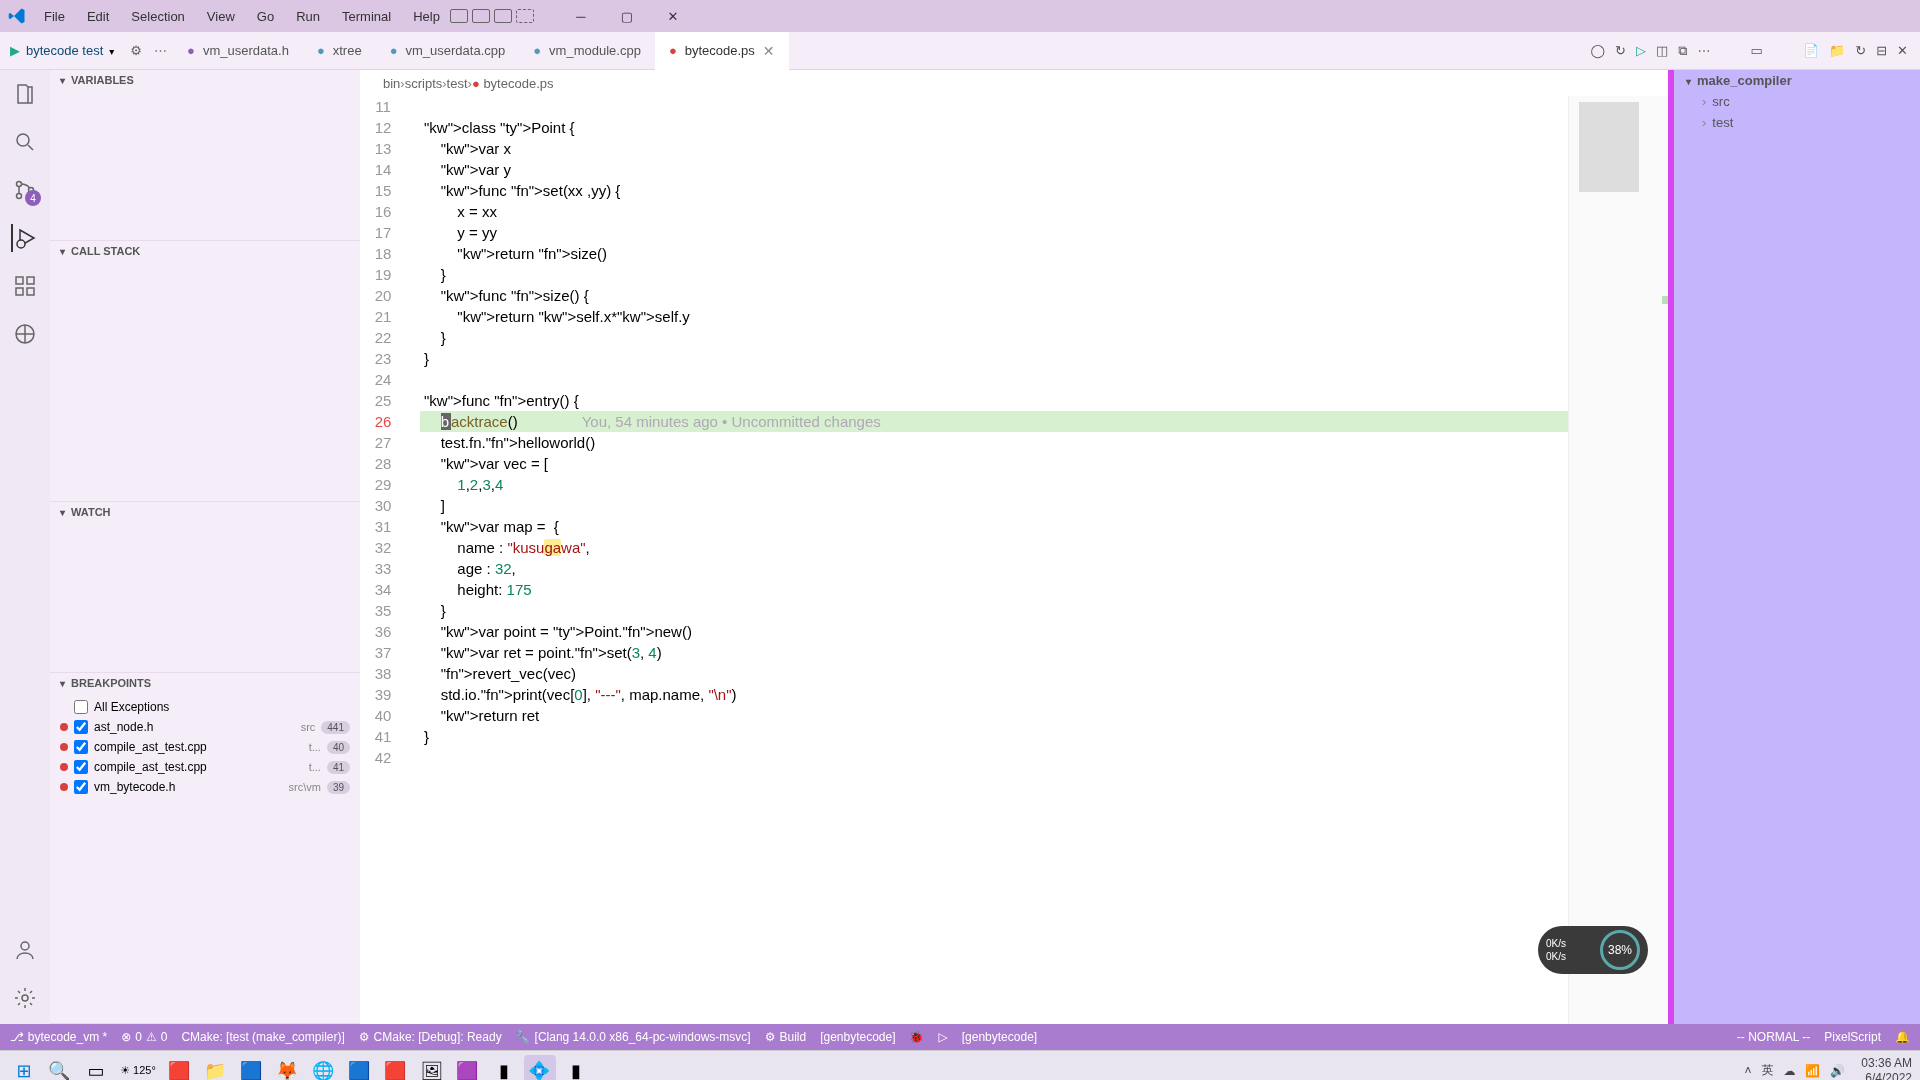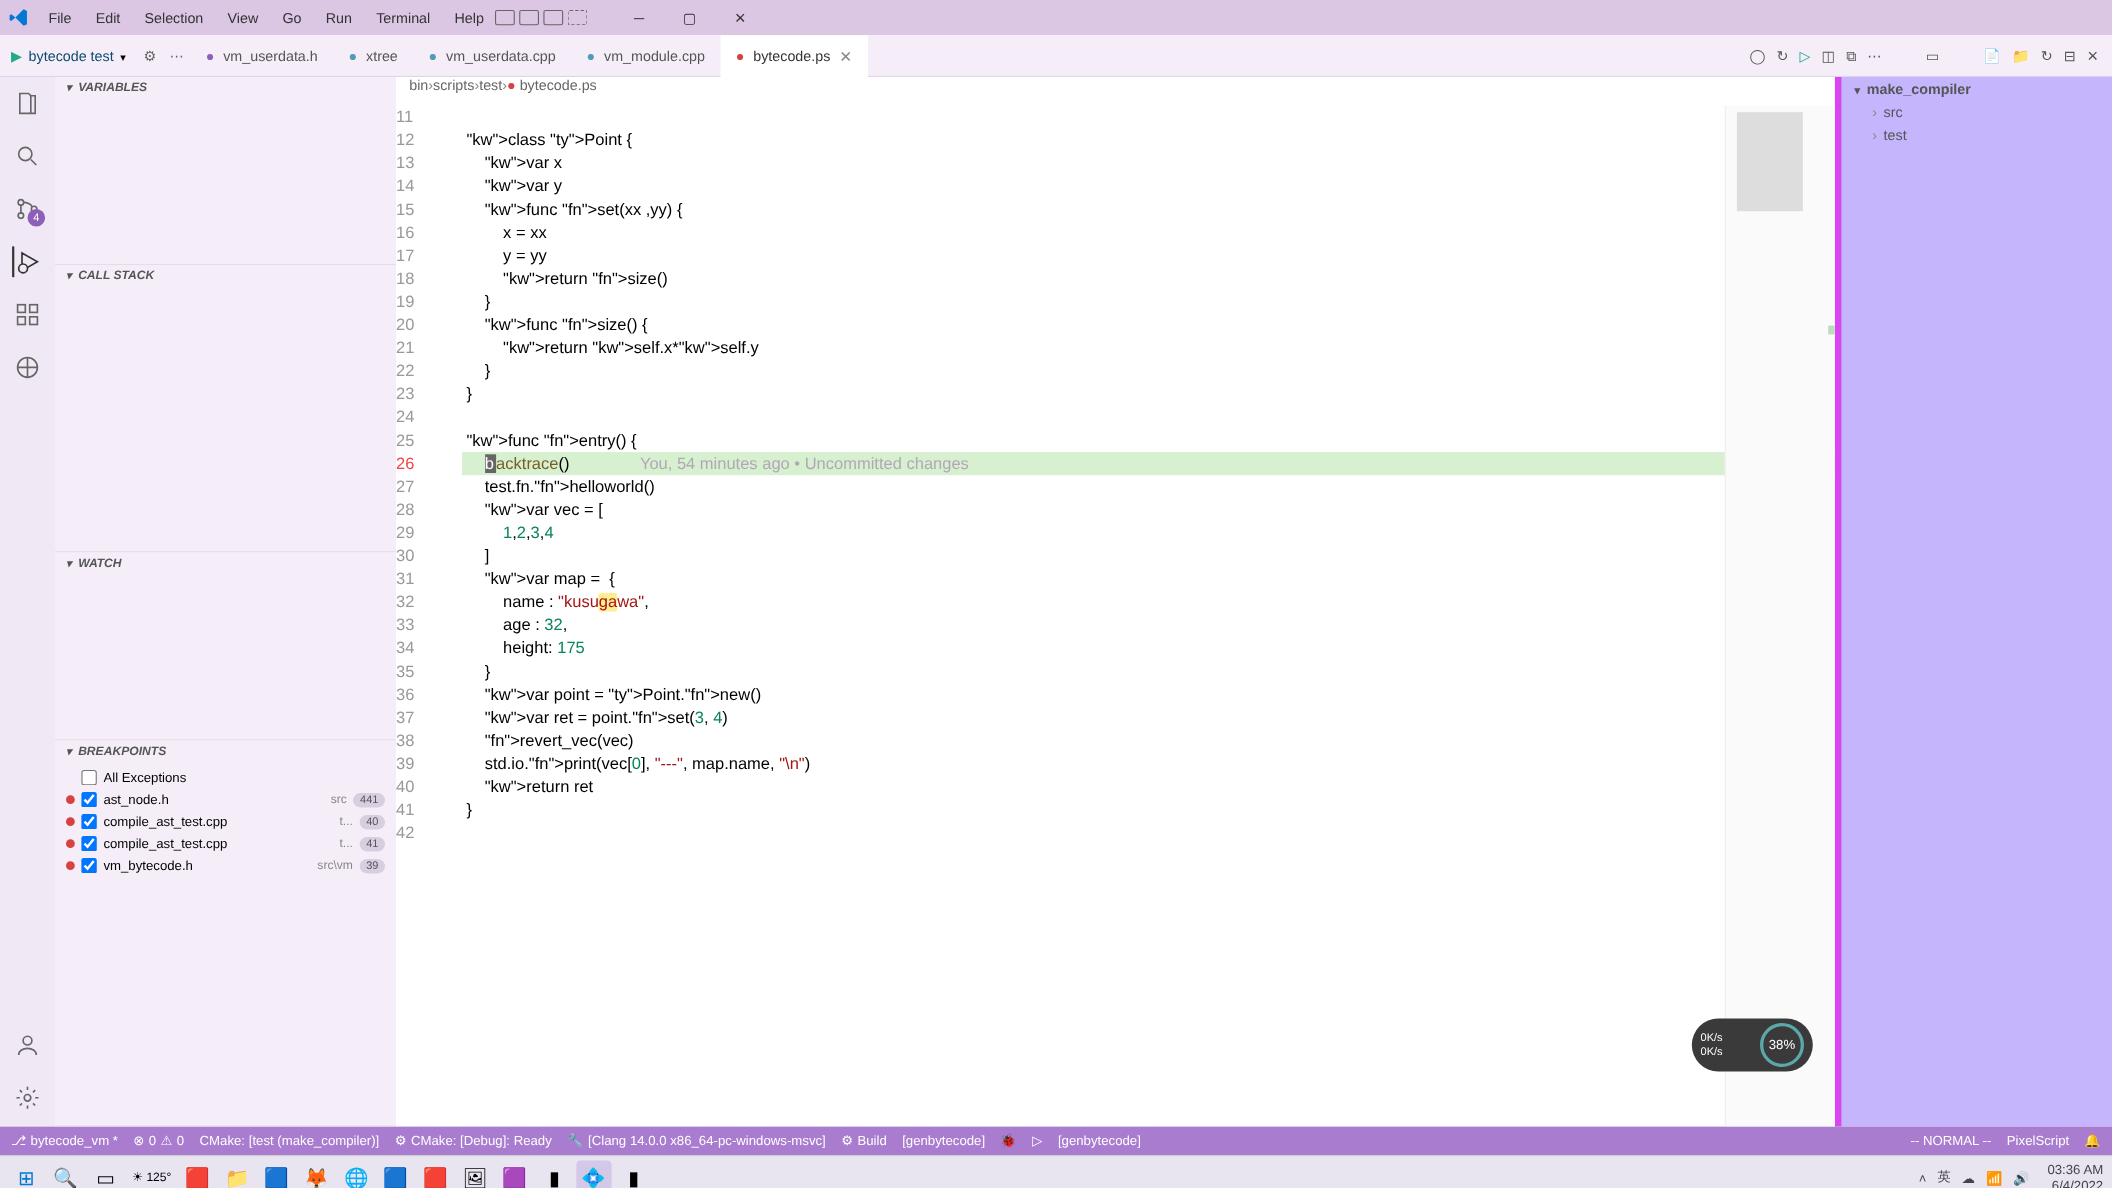--- a/index.html
+++ b/index.html
@@ -34,38 +34,38 @@
     
     .activitybar { width: 50px; background: #f0e8f4; display: flex; flex-direction: column; align-items: center; padding-top: 10px; gap: 20px; }
     .activity-item { width: 28px; height: 28px; color: #666; cursor: pointer; position: relative; display: flex; align-items: center; justify-content: center; }
     .activity-item.active { border-left: 2px solid #333; color: #333; }
     .activity-badge { position: absolute; bottom: -2px; right: -2px; background: #8e5fb8; color: #fff; border-radius: 50%; width: 16px; height: 16px; font-size: 10px; display: flex; align-items: center; justify-content: center; }
     .activity-bottom { margin-top: auto; margin-bottom: 12px; display: flex; flex-direction: column; gap: 20px; }
     
     
     .sidepanel { width: 310px; background: #f5eef9; display: flex; flex-direction: column; font-size: 12px; }
     .panel-section { border-bottom: 1px solid #e8dcec; }
-    .panel-header { display: flex; align-items: center; padding: 4px 10px; font-weight: 700; text-transform: uppercase; font-size: 11px; color: #555; cursor: pointer; gap: 6px; font-style: italic; }
+    .panel-header { display: flex; align-items: center; padding: 4px 10px; font-weight: 700; text-transform: uppercase; font-size: 11px; color: #555; cursor: pointer; gap: 6px; }
     .panel-body { padding: 4px 0; }
     .panel-section.variables .panel-body { height: 150px; }
     .panel-section.watch .panel-body { height: 150px; }
     .panel-section.callstack .panel-body { height: 240px; }
     .bp-item { display: flex; align-items: center; padding: 3px 10px; gap: 6px; }
     .bp-dot { width: 8px; height: 8px; border-radius: 50%; background: #d84141; }
     .bp-check { width: 14px; height: 14px; }
     .bp-name { flex: 1; white-space: nowrap; overflow: hidden; text-overflow: ellipsis; }
     .bp-path { color: #888; font-size: 11px; }
     .bp-line { background: #d9cde0; border-radius: 8px; padding: 1px 6px; font-size: 10px; color: #555; }
     
     
     .editor { flex: 1; background: #fff; display: flex; flex-direction: column; position: relative; }
-    .breadcrumb { height: 26px; display: flex; padding: 0 12px; color: #666; gap: 0; font-size: 13px; }
+    .breadcrumb { height: 26px; display: flex; align-items: center; padding: 0 23px; color: #666; gap: 0; font-size: 13px; }
     .breadcrumb .sep { color: #aaa; }
     .code-area { flex: 1; display: flex; font-family: Consolas, monospace; font-size: 15px; line-height: 21px; overflow: hidden; position: relative; }
-    .gutter { width: 60px; text-align: left; color: #999; padding-right: 14px; user-select: none; }
+    .gutter { width: 60px; text-align: center; color: #999; padding-right: 14px; user-select: none; }
     .gutter .ln { height: 21px; }
     .gutter .ln.current { color: #ef4444; font-weight: 500; }
     .codelines { flex: 1; }
     .codeline { height: 21px; white-space: pre; padding-left: 4px; }
     .codeline.hl { background: #d7f0d0; position: relative; }
     .fn { color: #795e26; }
     .st { color: #a31515; }
     .nm { color: #098658; }
     .inline-hint { color: #b0a8b6; font-style: normal; margin-left: 64px; }
     .cursor-caret { background: #666; color:#fff; padding: 0 2px 0 0; }

